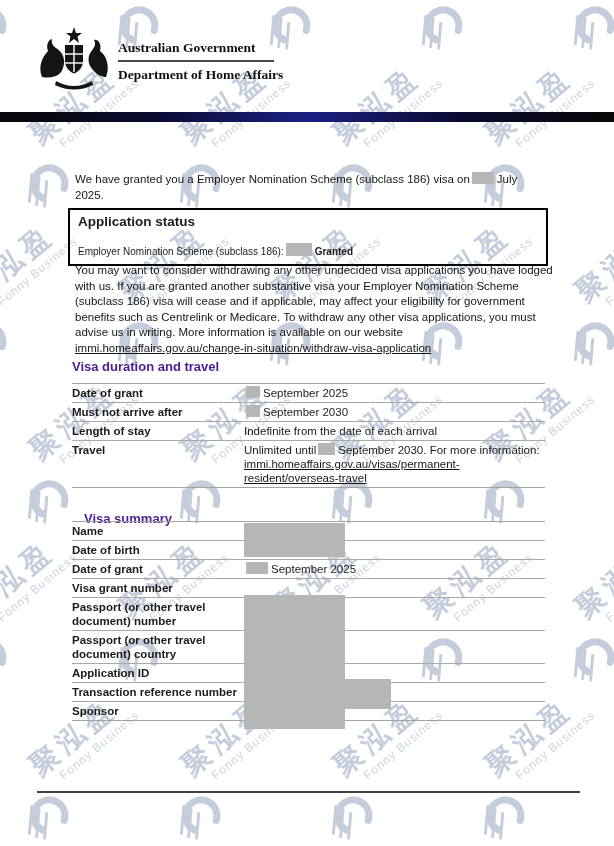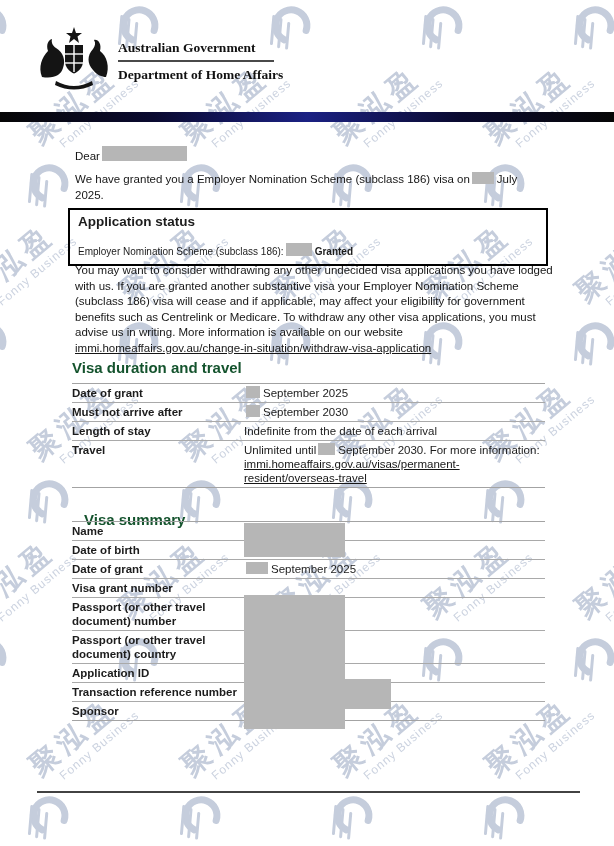--- a/index.html
+++ b/index.html
@@ -32,21 +32,21 @@
   .bodytext{font-size:11.5px;line-height:15.5px;color:#161616;}
   .dear-line{left:75px;top:146px;}
   .intro{left:75px;top:172px;width:486px;}
   .status-box{left:68px;top:208px;width:460px;border:2px solid #000;padding:4px 8px 7px 8px;background:transparent;}
   .status-title{font-size:13.5px;font-weight:bold;margin-bottom:14px;}
   .status-line{font-size:10px;}
   .withdraw{left:75px;top:263px;width:482px;}
   a.doc-link{color:#161616;text-decoration:underline;overflow-wrap:break-word;}
   .redact{display:inline-block;background:#b6b6b6;height:12px;vertical-align:-1px;margin:0 3px 0 2px;}
   
-  .sec-h{font-size:15px;font-weight:bold;color:#14532d;}
+  .sec-h{font-size:13px;font-weight:bold;color:#4c1d95;}
   .h-duration{left:72px;top:359px;}
   .h-summary{left:72px;top:499px;}
   .dtable{left:72px;top:383px;width:473px;font-size:11.5px;line-height:14px;
     border-top:1px solid #a3a3a3;border-bottom:1px solid #a3a3a3;}
   .stable{left:72px;top:521px;width:473px;font-size:11.5px;line-height:14px;
     border-top:1px solid #a3a3a3;border-bottom:1px solid #a3a3a3;}
   .trow{display:flex;min-height:18px;}
   .trow + .trow{border-top:1px solid #a9a9a9;}
   .tlabel{width:172px;flex:none;font-weight:bold;padding:2px 6px 2px 0;box-sizing:border-box;}
   .tval{flex:1;padding:2px 0;}
@@ -498,21 +498,20 @@
       <line x1="31" y1="38" x2="49" y2="38"></line>
     </g>
   </svg>
   <div class="gov-block">
     <div class="gov-name">Australian Government</div>
     <div class="gov-rule"></div>
     <div class="dept-name">Department of Home Affairs</div>
   </div>
   <div class="navy-bar"></div>
 
-  <div class="abs dear-line bodytext"><span>Dear</span><span class="redact" style="width: 85px; height: 15px;"></span></div>
 
   <p class="abs intro bodytext" style="margin:0"><span>We have granted you a Employer Nomination Scheme (subclass 186) visa on</span><span class="redact" style="width: 22px;"></span><span>July</span><br><span>2025.</span></p>
 
   <div class="abs status-box">
     <div class="status-title">Application status</div>
     <div class="status-line"><span>Employer Nomination Scheme (subclass 186):</span><span class="redact" style="width: 26px; height: 13px;"></span><strong>Granted</strong></div>
   </div>
 
   <p class="abs withdraw bodytext" style="margin:0"><span>You may want to consider withdrawing any other undecided visa applications you have lodged with us. If you are granted another substantive visa your Employer Nomination Scheme (subclass 186) visa will cease and if applicable, may affect your eligibility for government benefits such as Centrelink or Medicare. To withdraw any other visa applications, you must advise us in writing. More information is available on our website </span><a href="#" class="doc-link">immi.homeaffairs.gov.au/change-in-situation/withdraw-visa-application</a></p>
 

